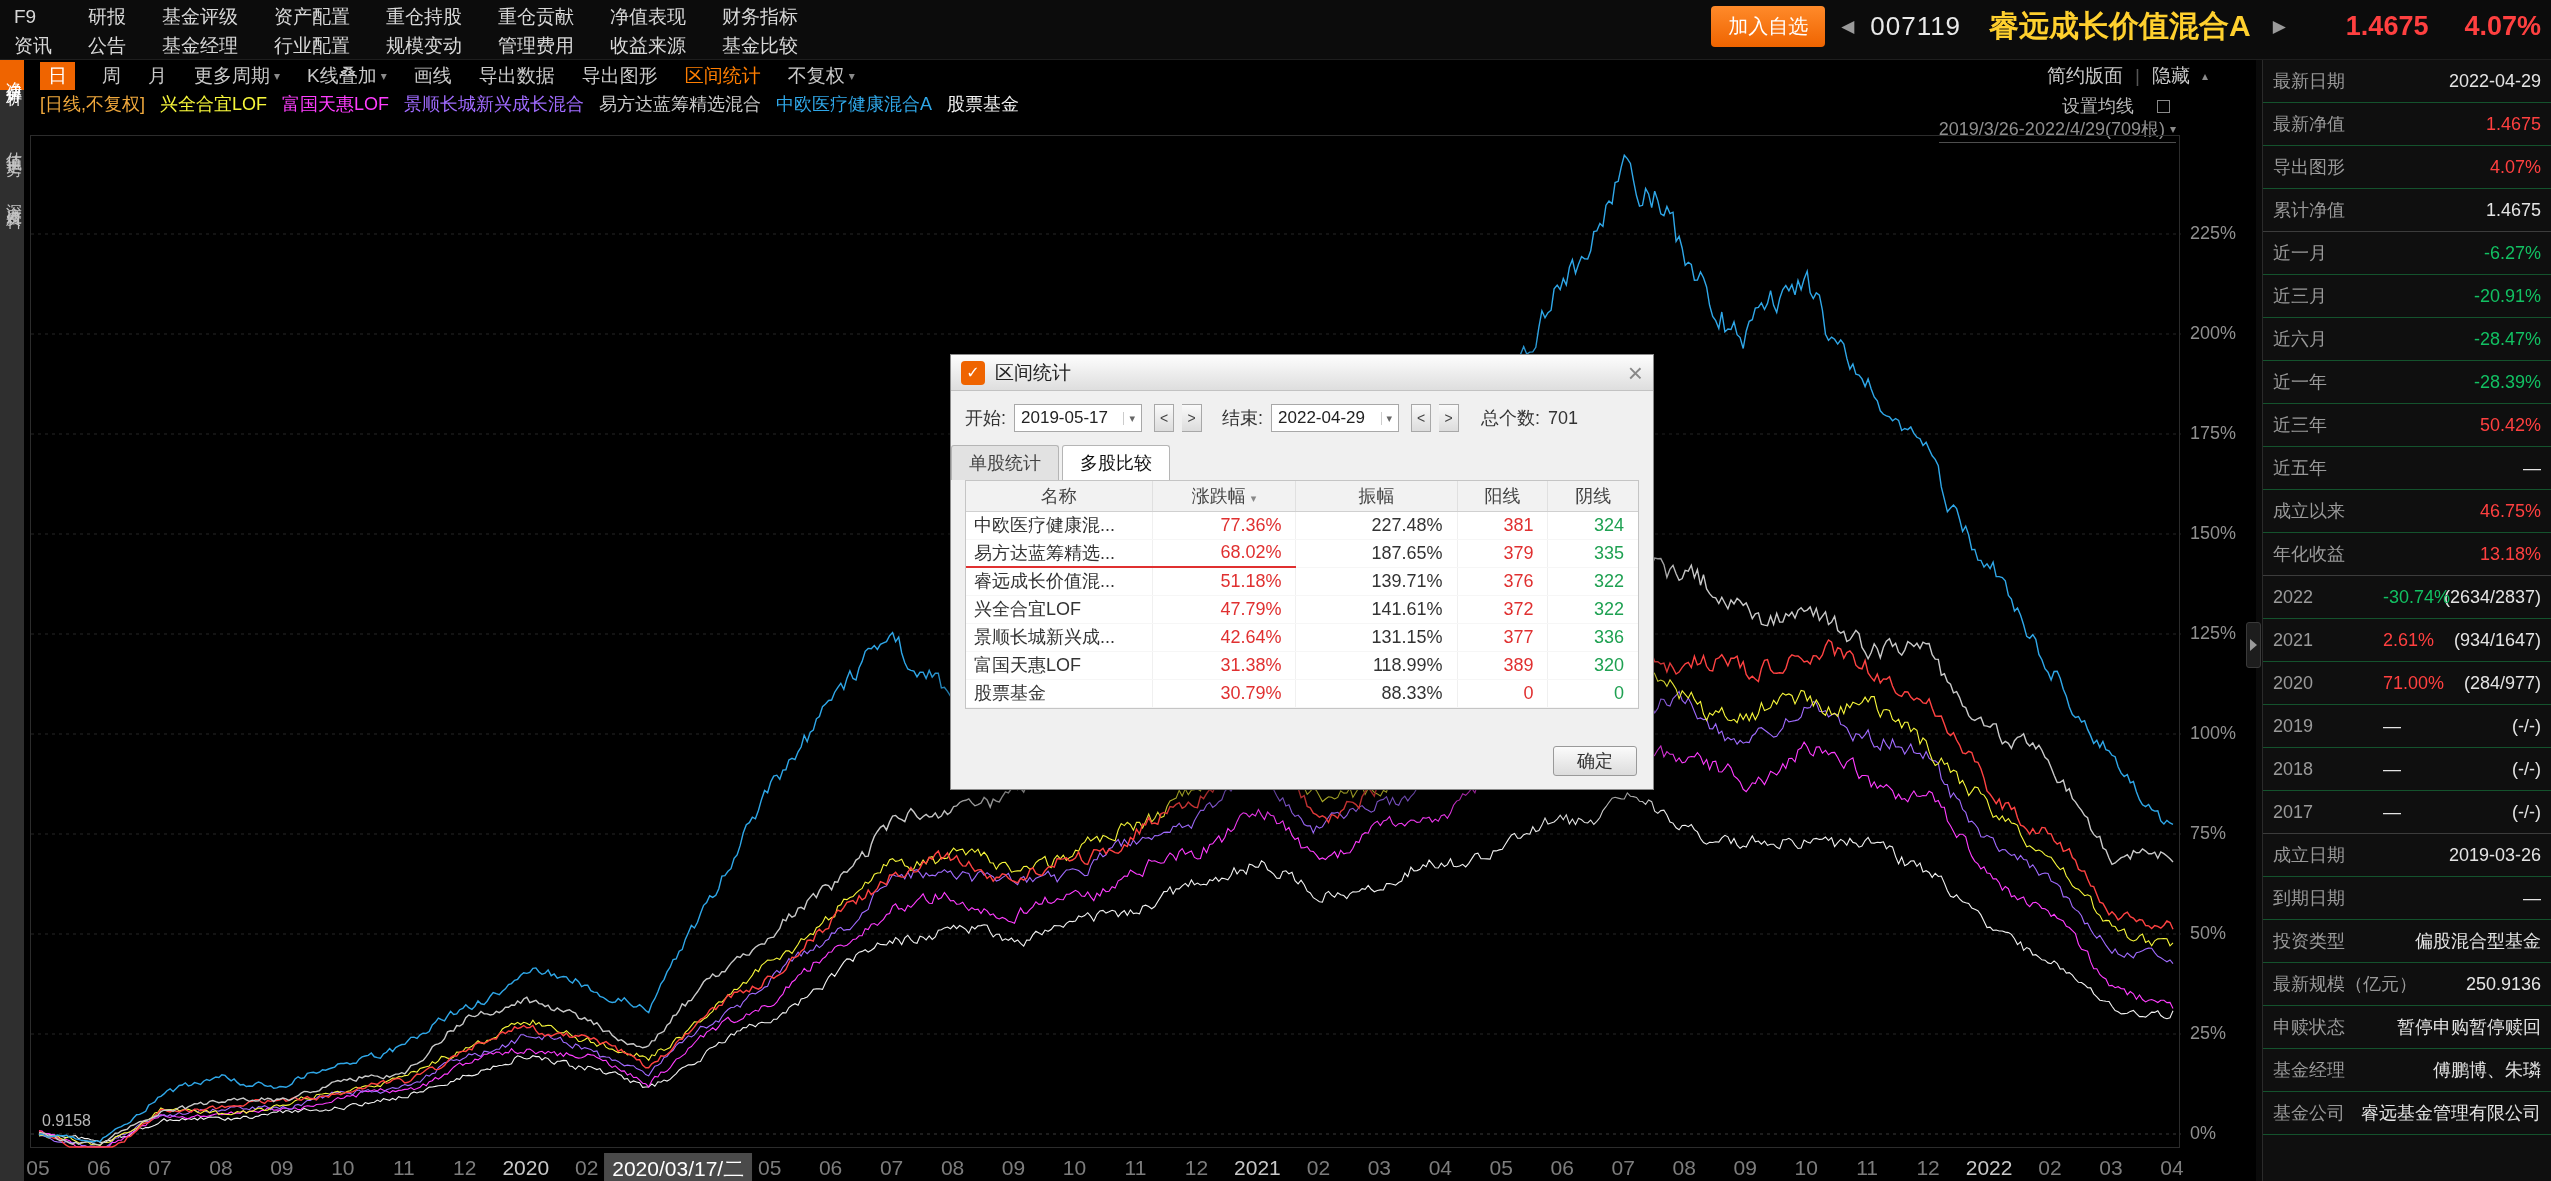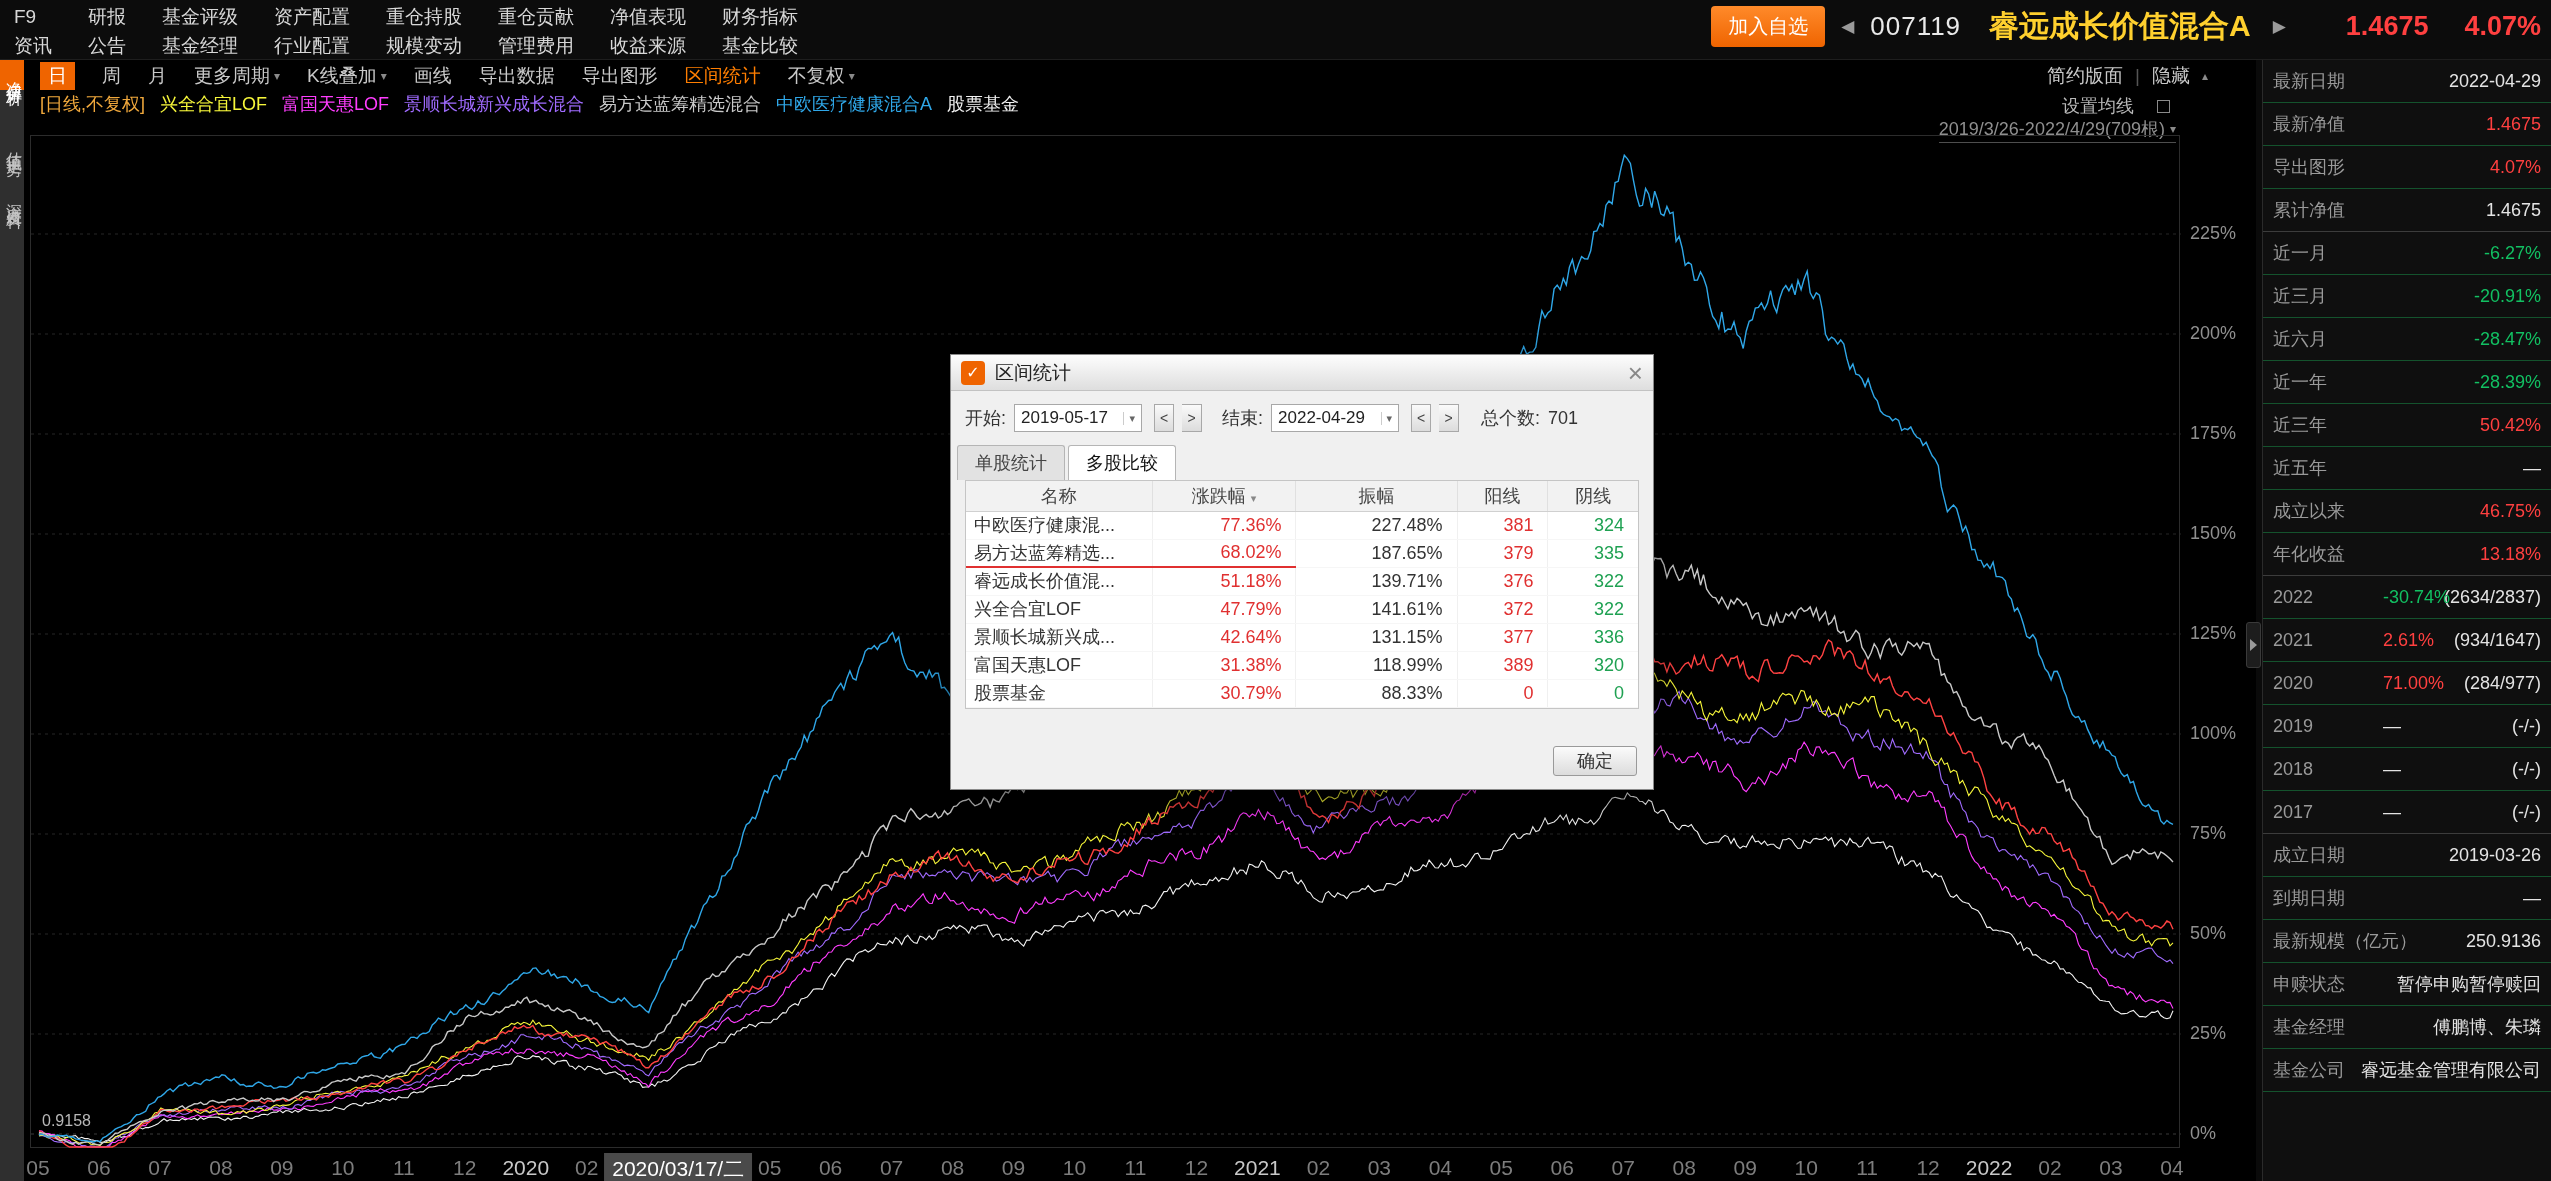--- a/index.html
+++ b/index.html
@@ -75,21 +75,21 @@
   .dlg-title-text { margin-left:10px; font-size:19px; color:#222; }
   .dlg-close { margin-left:auto; color:#888; font-size:26px; line-height:20px; cursor:pointer; }
   .dlg-controls { display:flex; align-items:center; padding:13px 14px 9px 14px; gap:8px; font-size:18px; }
   .ctl-label { color:#333; white-space:nowrap; }
   .date-input { width:128px; height:28px; background:#fff; border:1px solid #a8a8a8; display:flex; align-items:center; padding:0 6px; cursor:text; }
   .date-input .val { font-size:17px; color:#222; }
   .date-input .dd { margin-left:auto; font-size:11px; color:#666; border-left:1px solid #ccc; padding-left:5px; }
   .spin { width:20px; height:28px; background:linear-gradient(#fafafa,#dcdcdc); border:1px solid #a8a8a8; border-left:none; text-align:center; line-height:26px; font-size:14px; color:#444; cursor:pointer; }
   .spin.first { border-left:1px solid #a8a8a8; margin-left:4px; }
   .count-label { margin-left:14px; }
-  .dlg-tabs { display:flex; padding:0 6px; margin-top:4px;align-items:center; }
+  .dlg-tabs { display:flex; padding:0 0; margin-top:4px;align-items:center; }
   .dlg-tab { padding:5px 17px; border:1px solid #b5b5b5; border-bottom:none; background:#e2e2e2; color:#444; font-size:18px; margin-right:3px; border-radius:3px 3px 0 0; cursor:pointer; }
   .dlg-tab.active { background:#fff; color:#111; }
   .dlg-table-wrap { margin:0 14px; border:1px solid #c5c5c5; background:#fff; }
   table.stats { width:100%; border-collapse:collapse; font-size:18px; }
   table.stats th { height:30px; background:#f2f2f2; border-bottom:1px solid #d0d0d0; border-left:1px solid #e0e0e0; font-weight:normal; color:#444; }
   table.stats th:first-child { border-left:none; }
   .th-caret { font-size:11px; color:#888; margin-left:5px; }
   table.stats td { height:28px; border-left:1px solid #f0f0f0; border-bottom:1px solid #f6f6f6; padding:0 14px 0 8px; white-space:nowrap; }
   table.stats td:first-child { border-left:none; }
   table.stats td.num { text-align:right; }
@@ -362,20 +362,24 @@
       </div>
       <div class="panel-row">
         <span class="panel-label">成立日期</span>
         <span class="panel-value white">2019-03-26</span>
       </div>
       <div class="panel-row">
         <span class="panel-label">到期日期</span>
         <span class="panel-value white">—</span>
       </div>
       <div class="panel-row">
+        <span class="panel-label">投资类型</span>
+        <span class="panel-value white">偏股混合型基金</span>
+      </div>
+      <div class="panel-row">
         <span class="panel-label">最新规模（亿元）</span>
         <span class="panel-value white">250.9136</span>
       </div>
       <div class="panel-row">
         <span class="panel-label">申赎状态</span>
         <span class="panel-value white">暂停申购暂停赎回</span>
       </div>
       <div class="panel-row">
         <span class="panel-label">基金经理</span>
         <span class="panel-value white">傅鹏博、朱璘</span>

